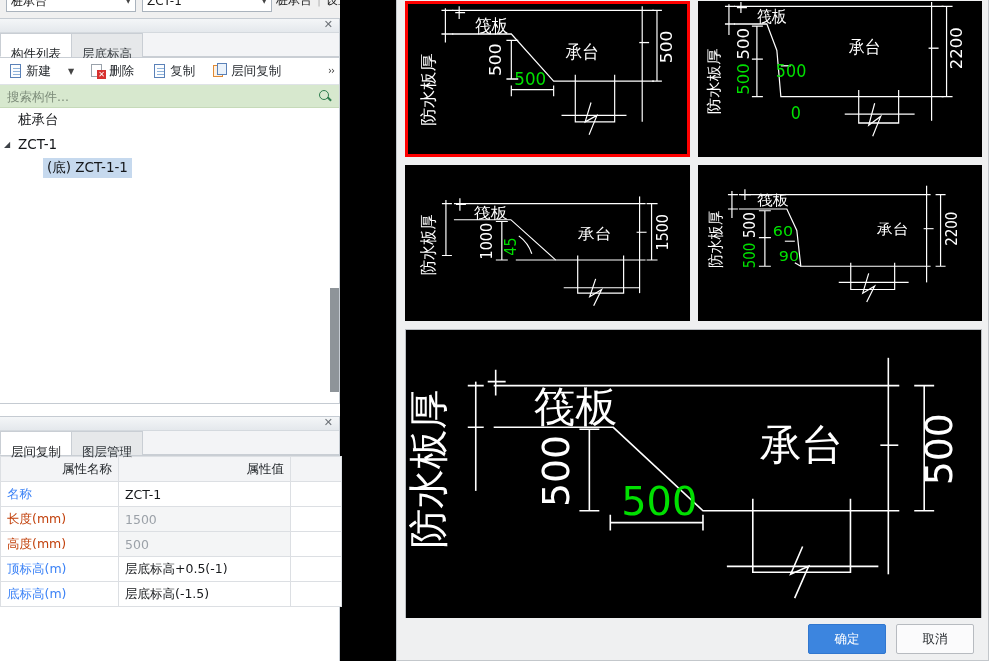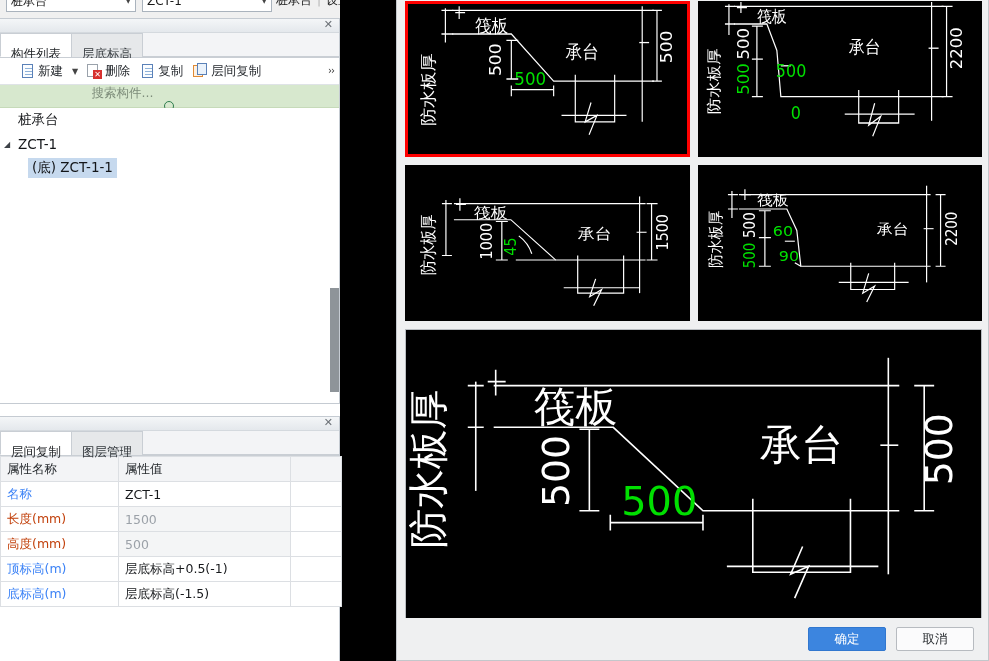--- a/index.html
+++ b/index.html
@@ -69,21 +69,21 @@
     border: 1px solid #c9ced4; border-bottom: none;
     background: #e6e8ea; margin-right: -1px;
     white-space: nowrap; cursor: pointer;
   }
   .tab.active { background: #ffffff; color: #1b1e21; border-bottom: 1px solid #ffffff; }
   .tabstrip .tab-filler { flex: 1; height: 24px; border-bottom: 1px solid #c9ced4; }
 
   .toolbar {
     display: flex; align-items: center; height: 27px;
     background: #ffffff; border-bottom: 1px solid #dfe3e7;
-    padding: 0 16px; gap: 2px; position: relative;
+    padding: 0 4px; gap: 10px; position: relative;
   }
   .tb-item {
     display: flex; align-items: center; gap: 3px;
     font-size: 12.5px; color: #1f2328; padding: 2px 4px;
     white-space: nowrap; cursor: pointer;
   }
   .tb-caret { font-size: 8px; color: #444; padding: 0 3px; cursor: pointer; }
   .tb-overflow {
     position: absolute; right: 5px; top: 7px;
     font-size: 10px; color: #333; letter-spacing: -1px; cursor: pointer;
@@ -112,21 +112,20 @@
   }
   .ic-copy-front {
     position: absolute; left: 4px; top: -1px; width: 10px; height: 12px;
     border: 1px solid #5a81b8; background: #eaf2fb;
   }
 
   .searchbar {
     display: flex; align-items: center; height: 23px;
     background: #d7e8ce; border-bottom: 1px solid #c6dab9;
     padding: 0 7px;
-    flex-direction: column;
   }
   .searchbar input {
     flex: 1; border: none; outline: none; background: transparent;
     font-size: 12.5px; color: #4c5a49;
     font-family: "DejaVu Sans", "Liberation Sans", sans-serif;
   }
   .searchbar input::placeholder { color: #7d8c7a; }
   .search-icon { width: 14px; height: 14px; position: relative; cursor: pointer; }
   .search-icon::before {
     content: ""; position: absolute; left: 1px; top: 1px;
@@ -141,21 +140,21 @@
   .tree-node {
     display: flex; align-items: center; height: 24px;
     font-size: 13.5px; color: #141619; white-space: nowrap;
   }
   .tree-node .twisty {
     width: 14px; text-align: center; font-size: 8px; color: #3d4248;
     cursor: pointer; user-select: none;
   }
   .tree-lvl0 { padding-left: 0px; }
   .tree-lvl1 { padding-left: 0px; }
-  .tree-lvl2 { padding-left: 28px; }
+  .tree-lvl2 { padding-left: 43px; }
   .tree-label { padding: 1px 4px; }
   .tree-label.selected { background: #c6d9ee; }
 
   .vscroll {
     position: absolute; right: 0px; top: 0; width: 9px; height: 100%;
     background: #ffffff;
   }
   .vscroll .thumb {
     position: absolute; left: 0; width: 9px; background: #8e9499;
     border-radius: 0;
@@ -164,21 +163,21 @@
   
   .panel-props { left: -1px; top: 416px; width: 341px; height: 246px; }
 
   .prop-table { width: 100%; border-collapse: collapse; table-layout: fixed; }
   .prop-table th, .prop-table td {
     border: 1px solid #dcdfe3; height: 25px;
     font-size: 12.5px; padding: 0 6px; text-align: left;
     white-space: nowrap; overflow: hidden;
   }
   .prop-table th {
-    background: #f3f4f6; text-align: left; color: #24282c; font-weight: normal;
+    background: #f3f4f6; text-align: right; color: #24282c; font-weight: normal;
   }
   .col-name { width: 118px; }
   .col-val  { width: 172px; }
   .col-pad  { width: 51px; }
   .prop-name { color: #3b82f6; }
   .prop-name.blue { color: #c2410c; }
   .prop-val { color: #17191c; }
   .prop-val.readonly { color: #9ba1a8; background: #f4f5f6; }
   .prop-pad { background: #ffffff; }
 
@@ -206,21 +205,21 @@
     background: #000000; border: 1px solid #b9bdc1; overflow: hidden;
     cursor: pointer;
   }
 
   .dlg-footer {
     position: absolute; left: 0; bottom: 0; width: 100%; height: 42px;
     background: #eff0f1; display: flex; align-items: center;
     justify-content: flex-end; gap: 10px; padding-right: 14px;
   }
   .btn {
-    min-width: 78px; height: 24px; font-size: 12.5px;
+    min-width: 78px; height: 30px; font-size: 12.5px;
     border: 1px solid #b7bbc0; background: #fbfbfc; color: #22262a;
     border-radius: 2px; cursor: pointer;
     font-family: Liberation Sans, sans-serif;
   }
   .btn.primary { background: #3c85df; border-color: #3177cf; color: #ffffff; }
 
   
   .cad-svg { display: block; width: 100%; height: 100%; }
   .cad-white { fill: #ffffff; }
   .cad-green { fill: #00e000; }

